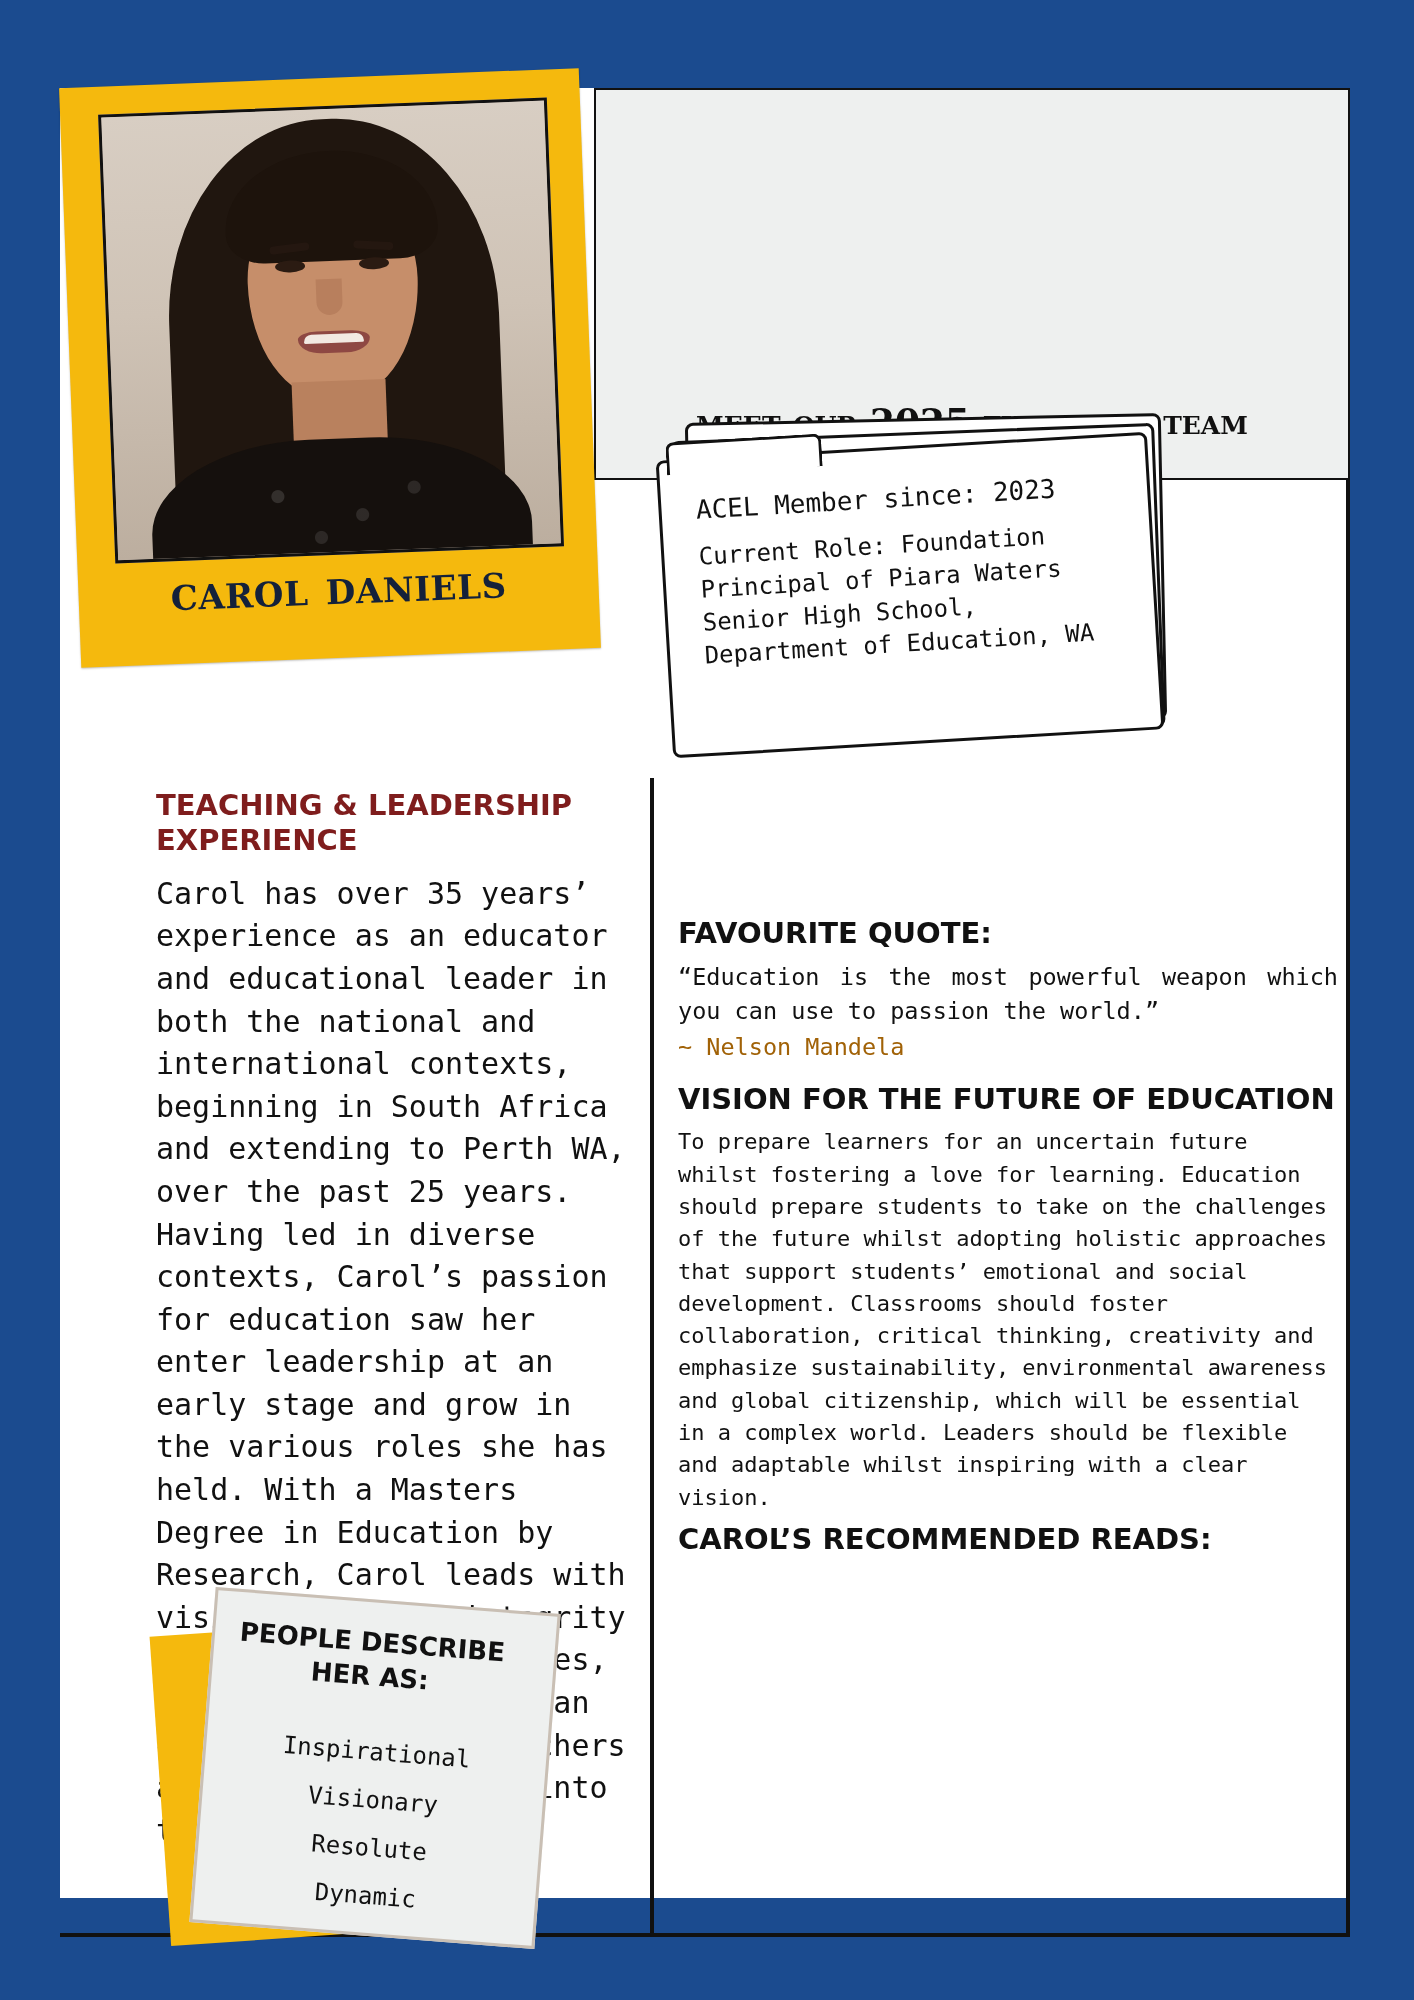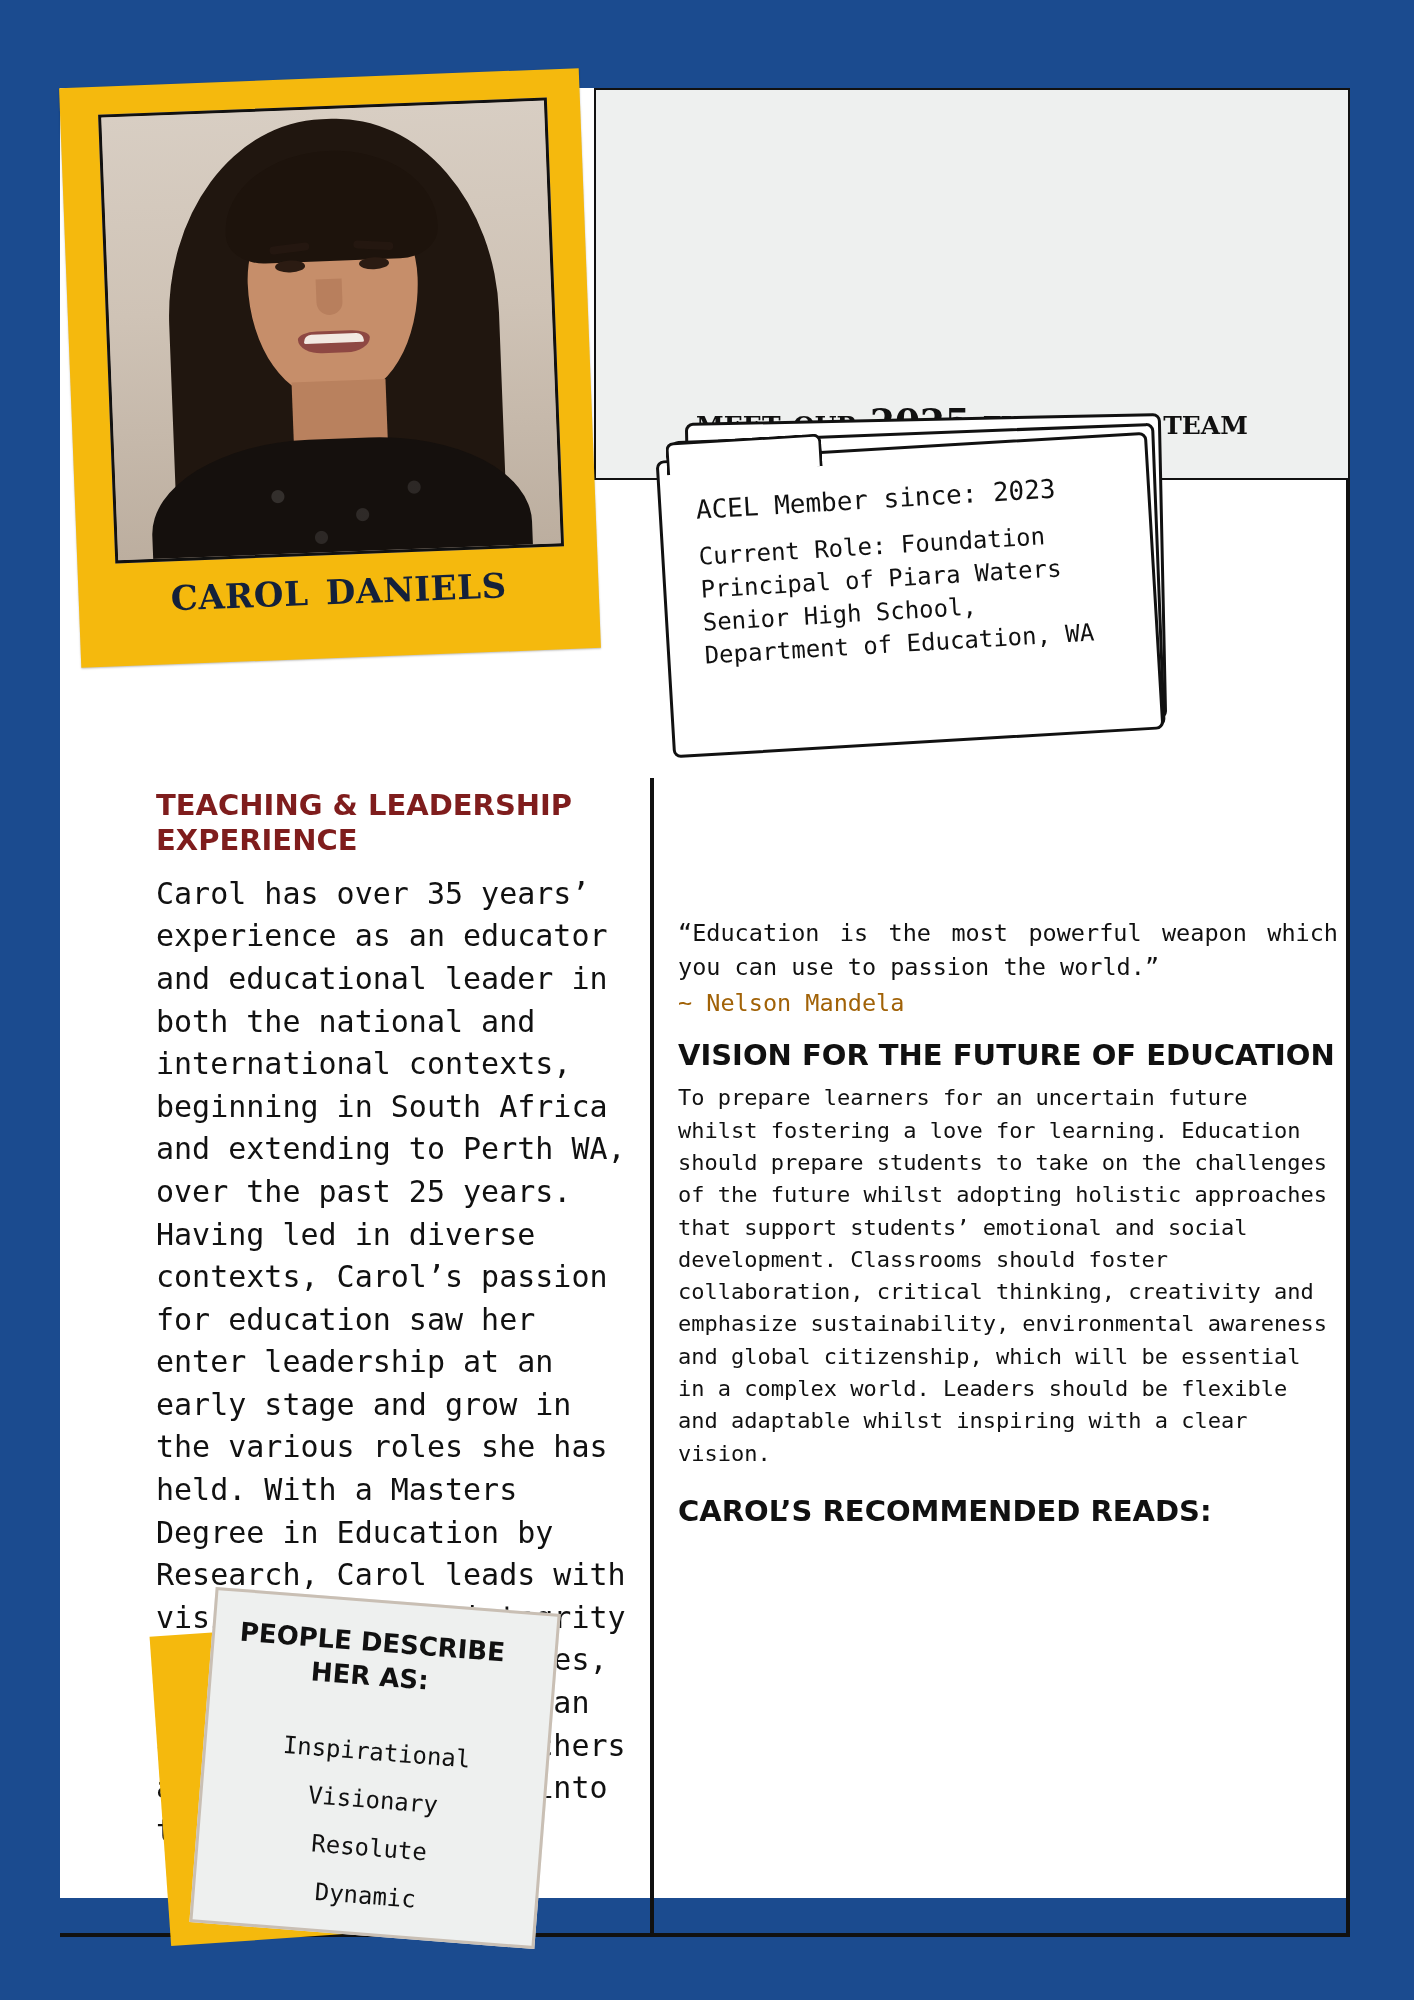--- a/index.html
+++ b/index.html
@@ -412,21 +412,21 @@
     font-family: "DejaVu Sans Mono", monospace;
     font-size: 22px;
     line-height: 1.47;
     color: #111;
   }
   .reads-title {
     font-family: "DejaVu Sans", sans-serif;
     font-weight: bold;
     font-size: 29px;
     color: #111;
-    margin-top: 24px;
+    margin-top: 8px;
     margin-bottom: 12px;
   }
   .reads-list {
     margin: 0;
     padding-left: 42px;
     font-family: "DejaVu Serif", serif;
     font-weight: bold;
     font-size: 27px;
     line-height: 1.48;
     color: #111;
@@ -501,20 +501,21 @@
     <div class="note-title">PEOPLE DESCRIBE HER AS:</div>
     <div class="note-list">
       <div>Inspirational</div>
       <div>Visionary</div>
       <div>Resolute</div>
       <div>Dynamic</div>
     </div>
   </div>
 
   <div class="right-col">
+    <div class="r-head">FAVOURITE QUOTE:</div>
     <div class="quote">“Education is the most powerful weapon which you can use to passion the world.”</div>
     <div class="quote-attrib">~ Nelson Mandela</div>
 
     <div class="spacer-18"></div>
     <div class="r-head">VISION FOR THE FUTURE OF EDUCATION</div>
     <div class="vision">To prepare learners for an uncertain future whilst fostering a love for learning. Education should prepare students to take on the challenges of the future whilst adopting holistic approaches that support students’ emotional and social development. Classrooms should foster collaboration, critical thinking, creativity and emphasize sustainability, environmental awareness and global citizenship, which will be essential in a complex world. Leaders should be flexible and adaptable whilst inspiring with a clear vision.</div>
 
     <div class="reads-title">CAROL’S RECOMMENDED READS:</div>
   </div>
 

